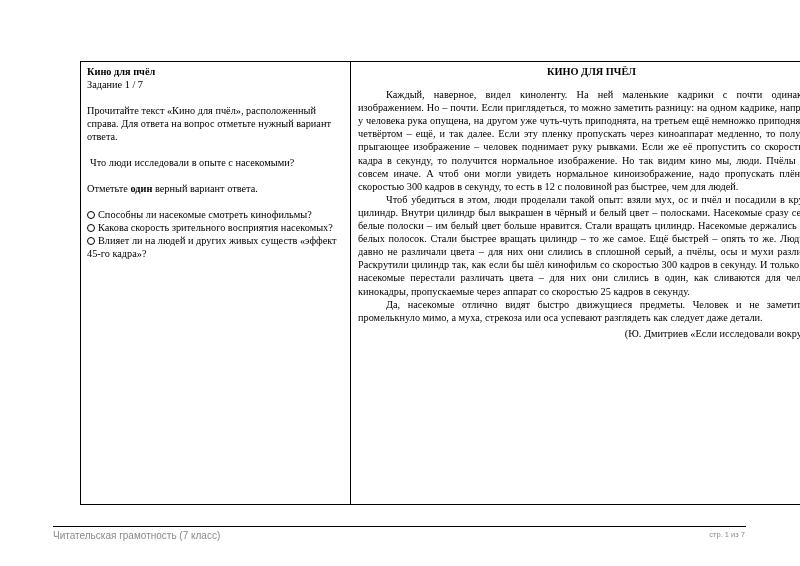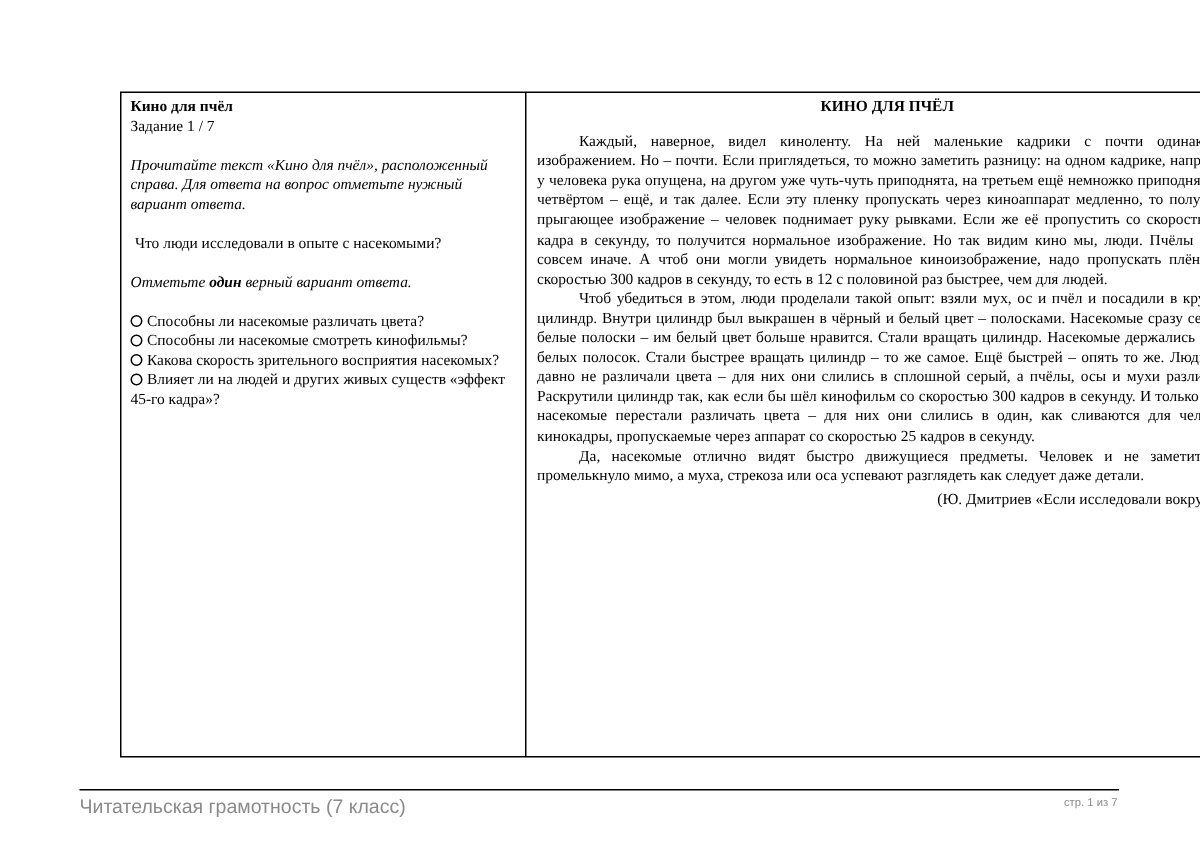--- a/index.html
+++ b/index.html
@@ -5,50 +5,49 @@
   html, body { margin:0; padding:0; background:#ffffff; }
   body { width:800px; height:566px; position:relative; overflow:hidden;
          font-family:"Liberation Serif", serif; color:#000; }
   .frame { position:absolute; left:53px; top:61px; width:752px; height:444px;
            border:1.5px solid #000; box-sizing:border-box; display:flex;margin-left:27px; }
   .left { width:270px; border-right:1.5px solid #000; box-sizing:border-box;
           padding:3px 5px 0 6px; font-size:10.3px; line-height:13px; }
   .right { flex:1; padding:3px 6px 0 7px; font-size:10.3px; line-height:13.1px; }
   .task-title { font-weight:bold; }
   .gap { height:13px; }
-  .italic { font-style:italic; }
+  .italic { }
   .question { padding-left:3px; }
   .opt { display:block; }
   .radio { display:inline-block; width:8px; height:8px; border:1.2px solid #000;
            border-radius:50%; vertical-align:-1px; margin-right:3px; box-sizing:border-box; }
   .text-title { text-align:center; font-weight:bold; margin-bottom:10px; }
   .para { text-align:justify; text-indent:28px; margin:0; }
   .author { text-align:right; margin-top:3px; }
   .footer-line { position:absolute; left:53px; top:526px; width:693px; height:0;
                  border-top:1px solid #000; }
   .footer-left { position:absolute; left:53px; top:530px; font-family:"Liberation Sans", sans-serif;
-                 font-size:13px; color:#8a8a8a; }
+                 font-size:10px; color:#8a8a8a; }
   .footer-right { position:absolute; right:55px; top:530px; font-family:"Liberation Sans", sans-serif;
                   font-size:7.5px; color:#8a8a8a; }
 </style>
 </head>
 <body>
 
 <div class="frame">
   <div class="left">
     <div class="task-title">Кино для пчёл</div>
     <div>Задание 1 / 7</div>
     <div class="gap"></div>
     <div class="italic">Прочитайте текст «Кино для пчёл», расположенный справа. Для ответа на вопрос отметьте нужный вариант ответа.</div>
     <div class="gap"></div>
     <div class="question">Что люди исследовали в опыте с насекомыми?</div>
     <div class="gap"></div>
     <div class="italic"><span>Отметьте </span><b>один</b><span> верный вариант ответа.</span></div>
     <div class="gap"></div>
-    <label class="opt"><span class="radio"></span><span>Способны ли насекомые различать цвета?</span></label>
     <label class="opt"><span class="radio"></span><span>Способны ли насекомые смотреть кинофильмы?</span></label>
     <label class="opt"><span class="radio"></span><span>Какова скорость зрительного восприятия насекомых?</span></label>
     <label class="opt"><span class="radio"></span><span>Влияет ли на людей и других живых существ «эффект 45-го кадра»?</span></label>
   </div>
   <div class="right">
     <div class="text-title">КИНО ДЛЯ ПЧЁЛ</div>
     <p class="para">Каждый, наверное, видел киноленту. На ней маленькие кадрики с почти одинаковым изображением. Но – почти. Если приглядеться, то можно заметить разницу: на одном кадрике, например, у человека рука опущена, на другом уже чуть-чуть приподнята, на третьем ещё немножко приподнята, на четвёртом – ещё, и так далее. Если эту пленку пропускать через киноаппарат медленно, то получится прыгающее изображение – человек поднимает руку рывками. Если же её пропустить со скоростью 24 кадра в секунду, то получится нормальное изображение. Но так видим кино мы, люди. Пчёлы видят совсем иначе. А чтоб они могли увидеть нормальное киноизображение, надо пропускать плёнку со скоростью 300 кадров в секунду, то есть в 12 с половиной раз быстрее, чем для людей.</p>
     <p class="para">Чтоб убедиться в этом, люди проделали такой опыт: взяли мух, ос и пчёл и посадили в круглый цилиндр. Внутри цилиндр был выкрашен в чёрный и белый цвет – полосками. Насекомые сразу сели на белые полоски – им белый цвет больше нравится. Стали вращать цилиндр. Насекомые держались около белых полосок. Стали быстрее вращать цилиндр – то же самое. Ещё быстрей – опять то же. Люди уже давно не различали цвета – для них они слились в сплошной серый, а пчёлы, осы и мухи различали. Раскрутили цилиндр так, как если бы шёл кинофильм со скоростью 300 кадров в секунду. И только тогда насекомые перестали различать цвета – для них они слились в один, как сливаются для человека кинокадры, пропускаемые через аппарат со скоростью 25 кадров в секунду.</p>
     <p class="para">Да, насекомые отлично видят быстро движущиеся предметы. Человек и не заметит, что промелькнуло мимо, а муха, стрекоза или оса успевают разглядеть как следует даже детали.</p>
     <div class="author">(Ю. Дмитриев «Если исследовали вокруг…»)</div>

